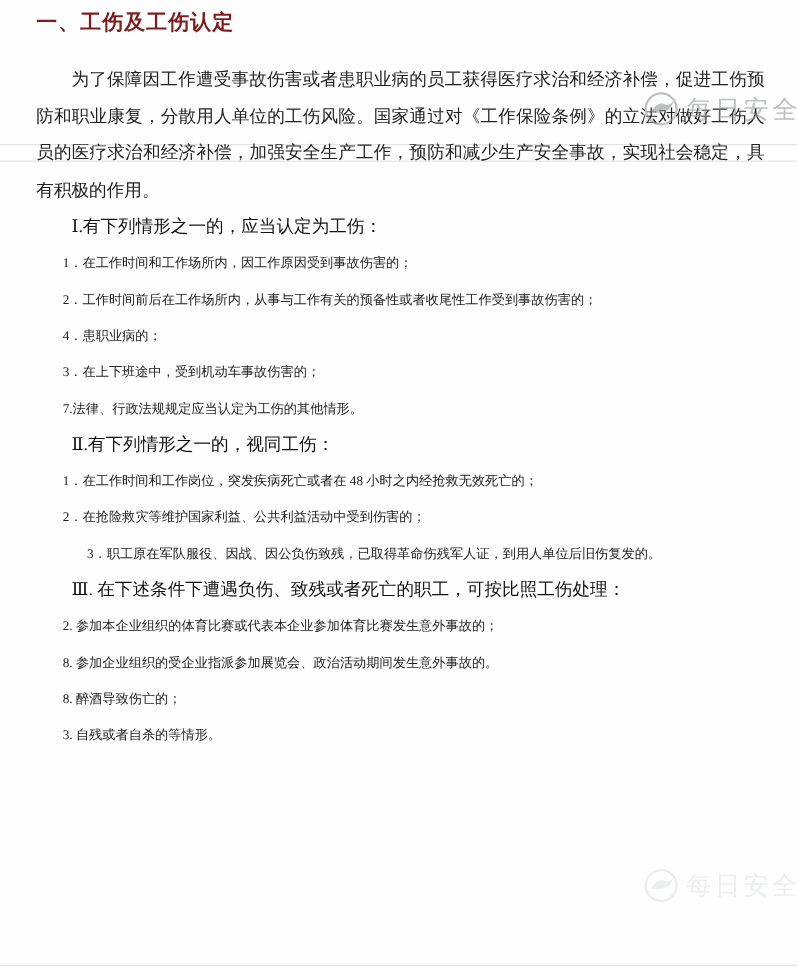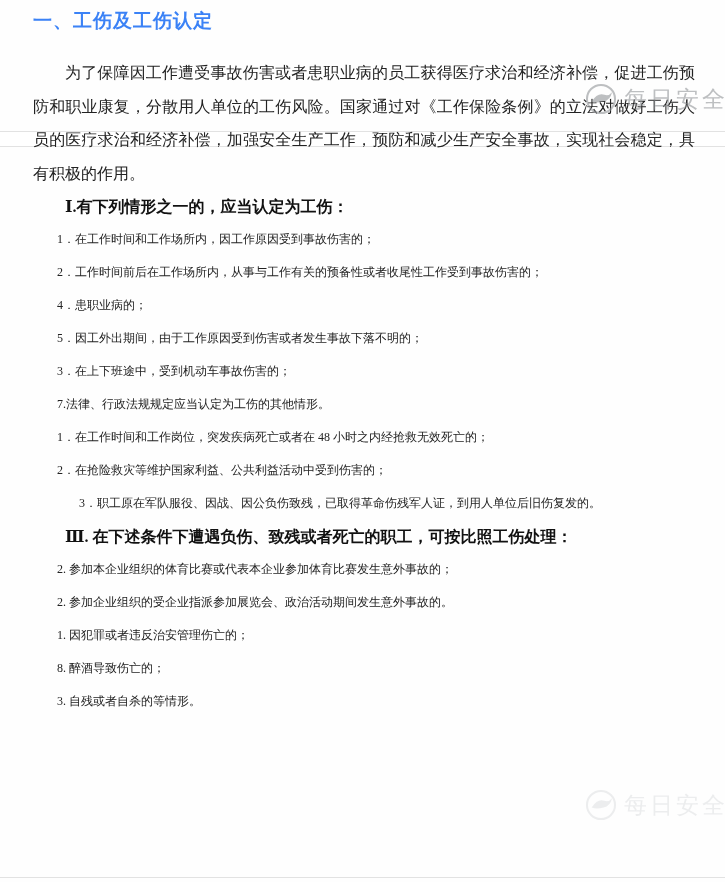--- a/index.html
+++ b/index.html
@@ -8,28 +8,28 @@
     position:relative;
     width:725px;height:882px;
     background:#fefefe;
     overflow:hidden;
     font-family:"Liberation Serif","DejaVu Serif",serif;
     color:#1f1f1f;
   }
   .content{position:relative;z-index:2;padding:6px 30px 0 33px;}
   .doc-title{
     font-size:19px;font-weight:bold;line-height:30px;margin:0;
-    letter-spacing:1px;color:#3b82f6;
+    letter-spacing:1px;color:#7f1d1d;
   }
   .para{
     font-size:16px;line-height:33.5px;margin:20px 0 0 0;
     text-align:justify;text-indent:2em;color:#222;
   }
   .sec-heading{
-    font-size:16px;font-weight:bold;line-height:33px;margin:0;
+    font-size:16px;font-weight:normal;line-height:33px;margin:0;
     text-indent:2em;color:#111;
   }
   .item{
     font-size:12px;line-height:33px;margin:0;
     text-align:justify;text-indent:2em;color:#222;
   }
   .item.wrap-indent{padding-left:22px;}
   .divider{
     position:absolute;left:0;width:725px;height:1px;
     background:#e2e2e2;z-index:1;
@@ -82,30 +82,29 @@
   <div class="content">
 
     <h1 class="doc-title">一、工伤及工伤认定</h1>
 
     <p class="para">为了保障因工作遭受事故伤害或者患职业病的员工获得医疗求治和经济补偿，促进工伤预防和职业康复，分散用人单位的工伤风险。国家通过对《工作保险条例》的立法对做好工伤人员的医疗求治和经济补偿，加强安全生产工作，预防和减少生产安全事故，实现社会稳定，具有积极的作用。</p>
 
     <p class="sec-heading">Ⅰ.有下列情形之一的，应当认定为工伤：</p>
     <p class="item">1．在工作时间和工作场所内，因工作原因受到事故伤害的；</p>
     <p class="item">2．工作时间前后在工作场所内，从事与工作有关的预备性或者收尾性工作受到事故伤害的；</p>
     <p class="item">4．患职业病的；</p>
-    <p class="item">5．因工外出期间，由于工作原因受到伤害或者发生事故下落不明的；</p>
     <p class="item">3．在上下班途中，受到机动车事故伤害的；</p>
     <p class="item">7.法律、行政法规规定应当认定为工伤的其他情形。</p>
 
+    <p class="sec-heading">Ⅱ.有下列情形之一的，视同工伤：</p>
     <p class="item">1．在工作时间和工作岗位，突发疾病死亡或者在 48 小时之内经抢救无效死亡的；</p>
     <p class="item">2．在抢险救灾等维护国家利益、公共利益活动中受到伤害的；</p>
     <p class="item wrap-indent">3．职工原在军队服役、因战、因公负伤致残，已取得革命伤残军人证，到用人单位后旧伤复发的。</p>
 
     <p class="sec-heading">Ⅲ. 在下述条件下遭遇负伤、致残或者死亡的职工，可按比照工伤处理：</p>
     <p class="item">2. 参加本企业组织的体育比赛或代表本企业参加体育比赛发生意外事故的；</p>
-    <p class="item">2. 参加企业组织的受企业指派参加展览会、政治活动期间发生意外事故的。</p>
+    <p class="item">8. 参加企业组织的受企业指派参加展览会、政治活动期间发生意外事故的。</p>
 
-    <p class="item">1. 因犯罪或者违反治安管理伤亡的；</p>
     <p class="item">8. 醉酒导致伤亡的；</p>
     <p class="item">3. 自残或者自杀的等情形。</p>
 
   </div>
 </div>
 
 </body></html>

